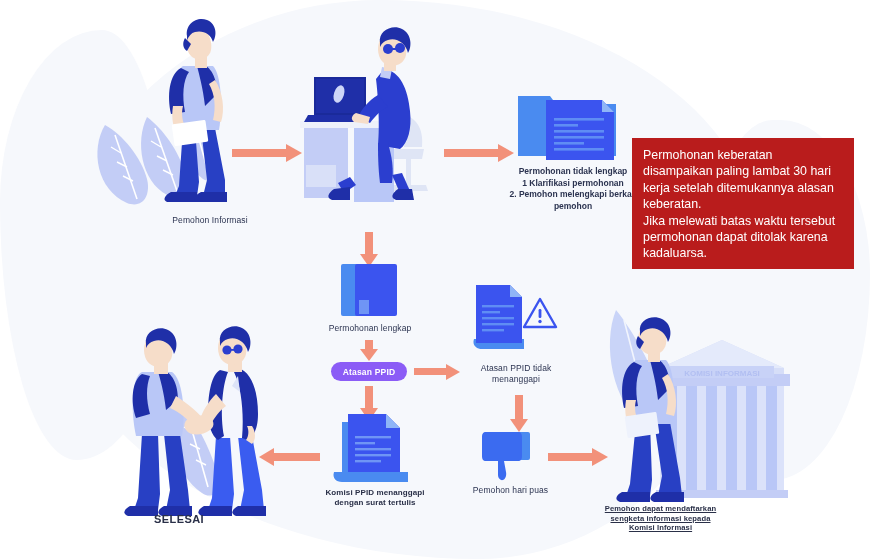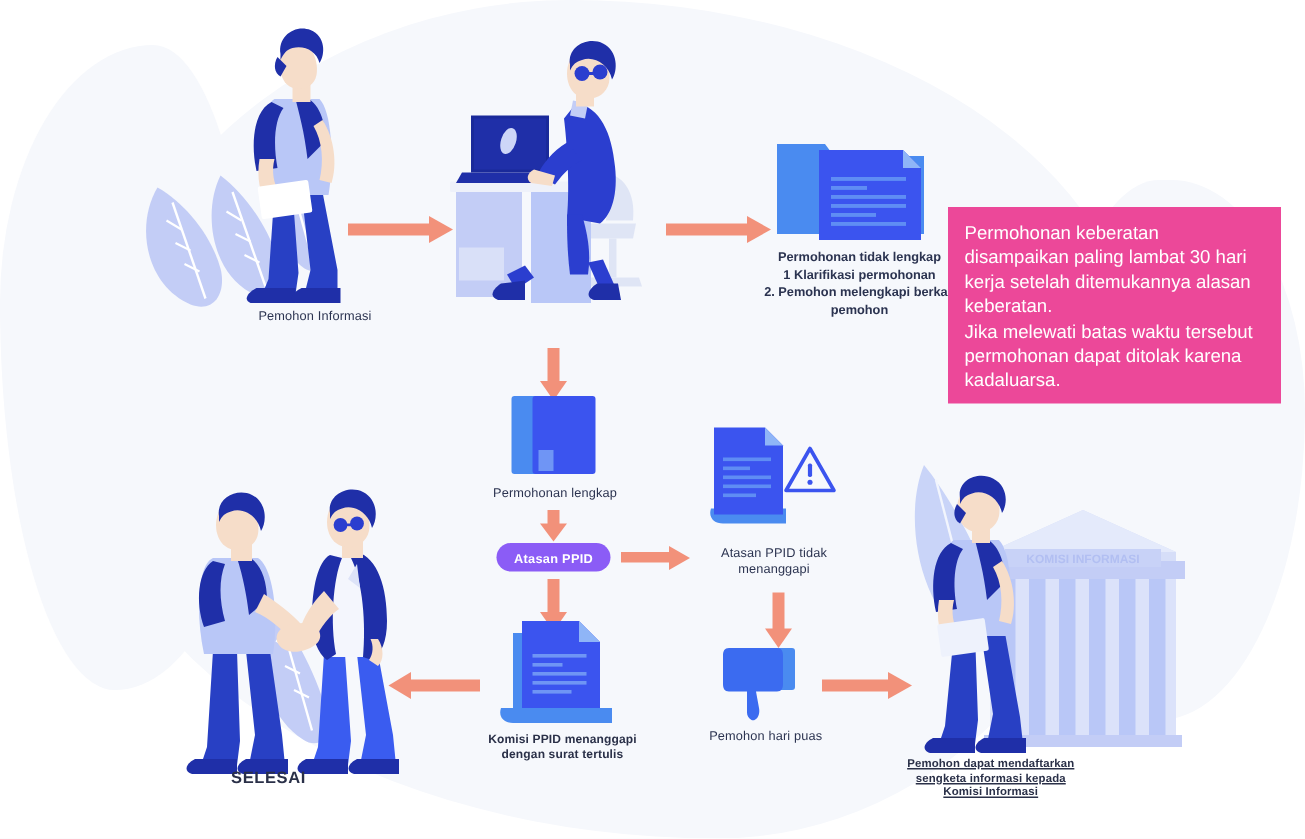--- a/index.html
+++ b/index.html
@@ -35,21 +35,21 @@
   }
   .arrow{position:absolute;}
   .pill{
     position:absolute;background:#8b5cf6;color:#ffffff;
     border-radius:999px;font-size:8.5px;font-weight:bold;
     display:flex;align-items:center;justify-content:center;
     letter-spacing:.2px;
   }
   #noteBox{
     position:absolute;left:632px;top:138px;width:222px;height:131px;
-    background:#ec4899;color:#ffffff;
+    background:#b91c1c;color:#ffffff;
     font-size:12.4px;line-height:16.4px;
     padding:9px 11px 0 11px;box-sizing:border-box;
     white-space:pre-line;
   }
   svg{display:block;overflow:visible;}
 </style>
 </head>
 <body>
 
 <div id="stage">
@@ -109,21 +109,21 @@
       <rect x="28" y="112" width="34" height="22" rx="1.5" fill="#ffffff" transform="rotate(-8 45 123)"></rect>
 
       <path d="M50,44 L50,58 L62,58 L62,46 Z" fill="#f6ddc9"></path>
 
       <path d="M46,20 C40,26 40,40 46,46 C52,52 64,50 66,40 C68,28 60,16 52,16 Z" fill="#f6ddc9"></path>
 
       <path d="M42,26 C40,14 52,6 62,10 C72,14 72,26 68,32 C66,24 58,20 50,22 C46,23 44,26 42,30 Z" fill="#1f2fa8"></path>
       <path d="M40,28 C37,33 38,39 42,41 L46,34 Z" fill="#1f2fa8"></path>
     </svg>
   </div>
-  <div class="cap" style="left:135px;top:205px;width:150px;">Pemohon Informasi</div>
+  <div class="cap" style="left:135px;top:215px;width:150px;">Pemohon Informasi</div>
 
   <div class="arrow" style="left:232px;top:142px;">
     <svg width="72" height="22" viewBox="0 0 72 22">
       <rect x="0" y="7" width="56" height="8" fill="#f2917a"></rect>
       <path d="M54,2 L70,11 L54,20 Z" fill="#f2917a"></path>
     </svg>
   </div>
 
   <div class="node" style="left:292px;top:25px;">
     <svg width="145" height="178" viewBox="0 0 145 178">

